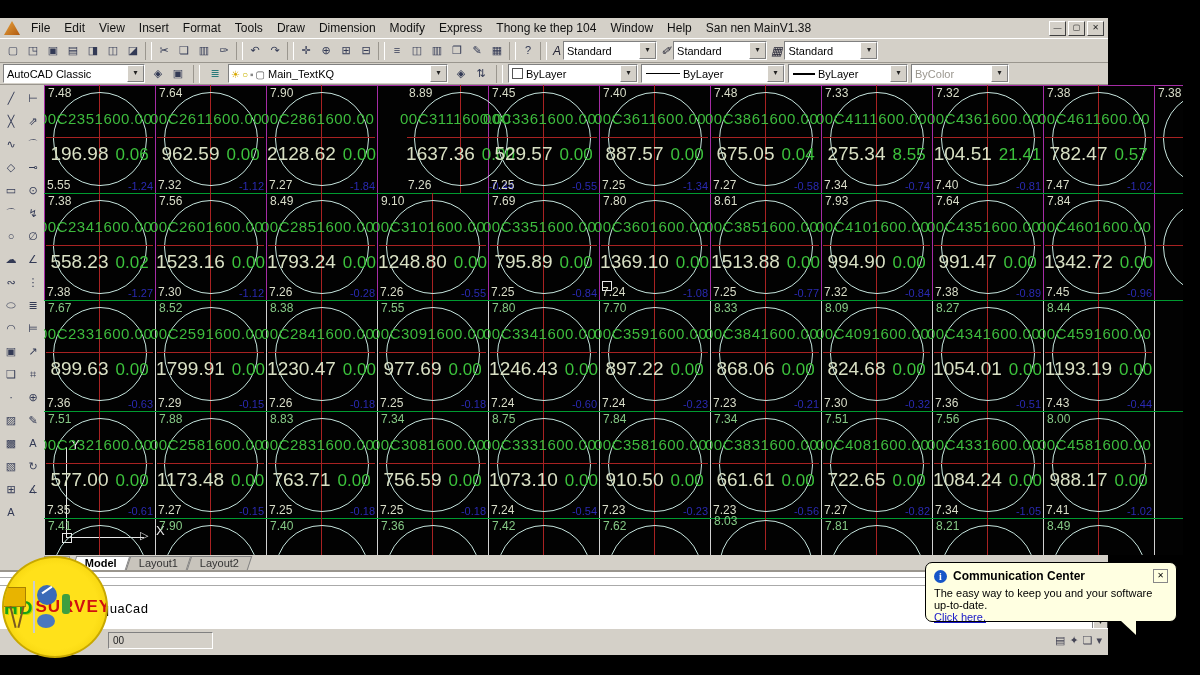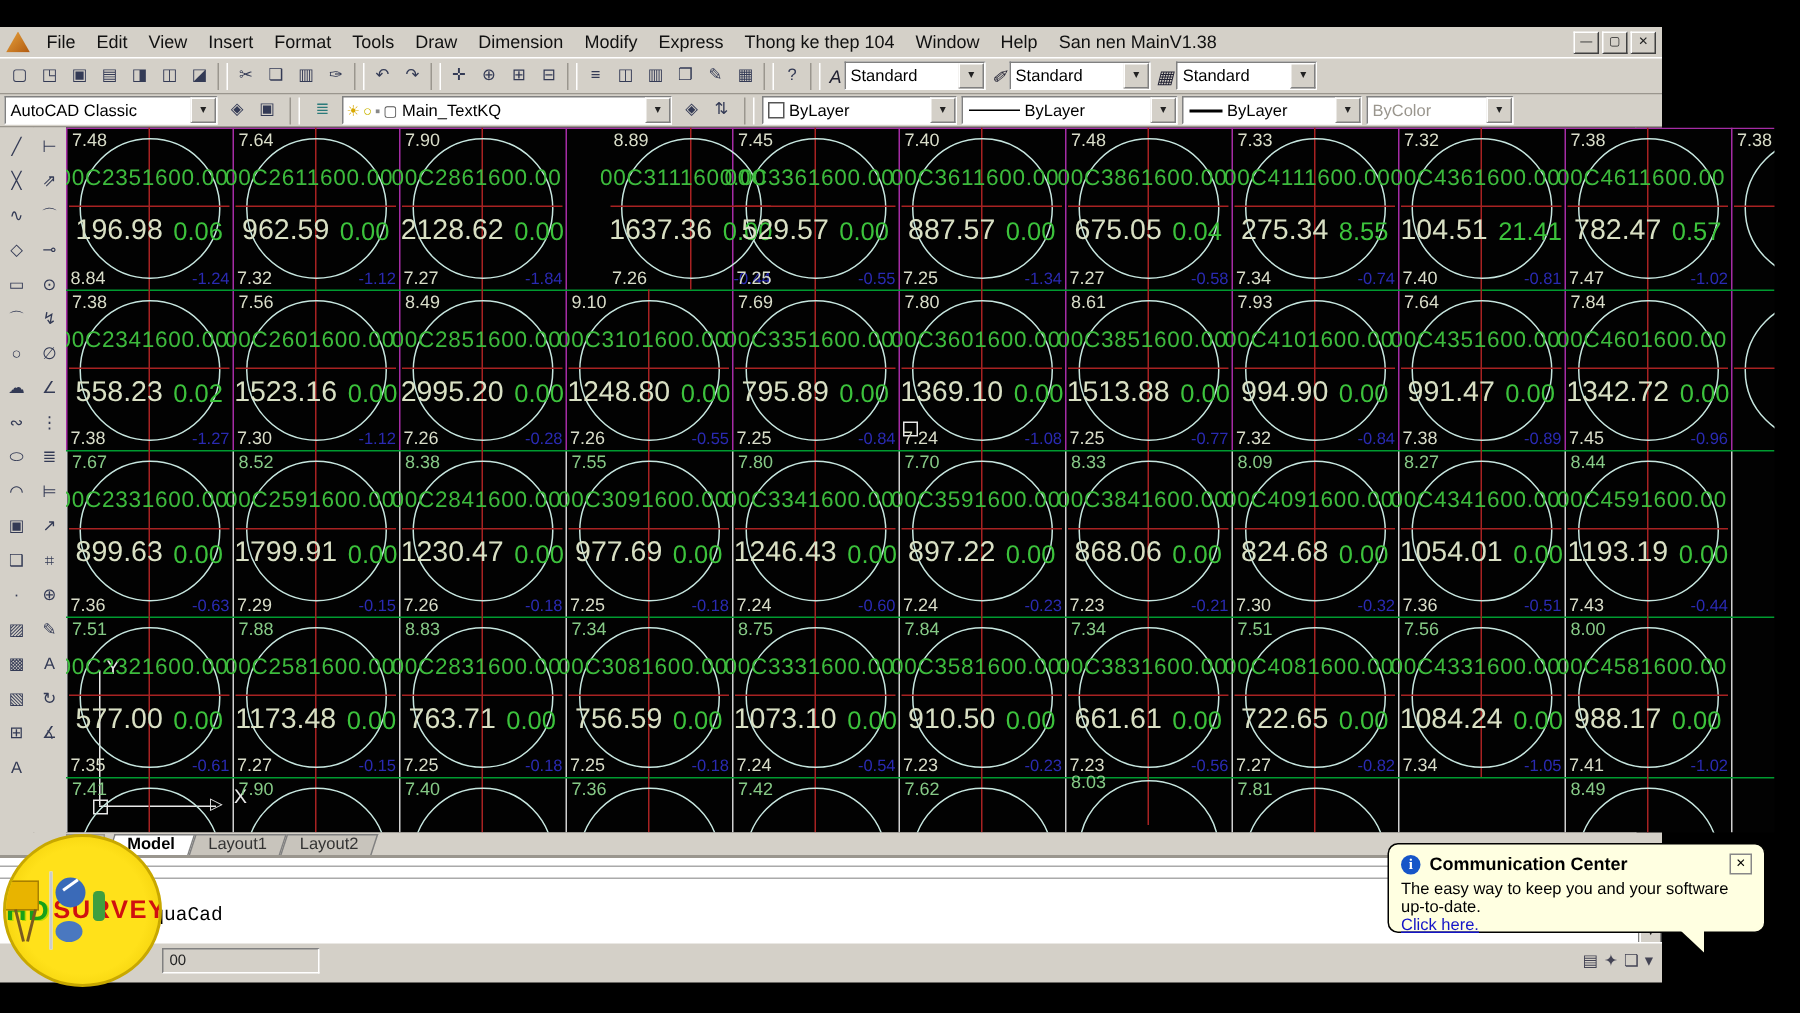--- a/index.html
+++ b/index.html
@@ -350,21 +350,21 @@
         <div class="cell" style="left: 0px; top: 0px; width: 111px; height: 108px;">
           <div class="vred"></div>
           <div class="circ"></div>
           <div class="hred"></div>
           <span class="elev">7.48</span>
           <span class="gid">00C2351600.00</span>
           <div class="vals">
             <span class="load">196.98</span>
             <span class="set">0.06</span>
           </div>
-          <span class="belev">8.84</span>
+          <span class="belev">5.55</span>
           <span class="bval">-1.24</span>
         </div>
         <div class="cell" style="left: 111px; top: 0px; width: 111px; height: 108px;">
           <div class="vred"></div>
           <div class="circ"></div>
           <div class="hred"></div>
           <span class="elev">7.64</span>
           <span class="gid">00C2611600.00</span>
           <div class="vals">
             <span class="load">962.59</span>
@@ -509,21 +509,21 @@
           <span class="belev">7.30</span>
           <span class="bval">-1.12</span>
         </div>
         <div class="cell" style="left: 222px; top: 108px; width: 111px; height: 107px;">
           <div class="vred"></div>
           <div class="circ"></div>
           <div class="hred"></div>
           <span class="elev">8.49</span>
           <span class="gid">00C2851600.00</span>
           <div class="vals">
-            <span class="load">2995.20</span>
+            <span class="load">1793.24</span>
             <span class="set">0.00</span>
           </div>
           <span class="belev">7.26</span>
           <span class="bval">-0.28</span>
         </div>
         <div class="cell" style="left: 333px; top: 108px; width: 111px; height: 107px;">
           <div class="vred"></div>
           <div class="circ"></div>
           <div class="hred"></div>
           <span class="elev">9.10</span>
@@ -910,20 +910,25 @@
         </div>
         <div class="cell" style="left: 666px; top: 428px; width: 111px; height: 37px;">
           <div class="vred"></div>
           <div class="circ"></div>
           <span class="elev g">8.03</span>
         </div>
         <div class="cell" style="left: 777px; top: 433px; width: 111px; height: 37px;">
           <div class="vred"></div>
           <div class="circ"></div>
           <span class="elev g">7.81</span>
+        </div>
+        <div class="cell" style="left: 888px; top: 433px; width: 111px; height: 37px;">
+          <div class="vred"></div>
+          <div class="circ"></div>
+          <span class="elev g">8.21</span>
         </div>
         <div class="cell" style="left: 999px; top: 433px; width: 111px; height: 37px;">
           <div class="vred"></div>
           <div class="circ"></div>
           <span class="elev g">8.49</span>
         </div>
       </div>
 
     <div id="tabsrow">
       <span class="tabnav" id="tabnav">◄ ►</span>

